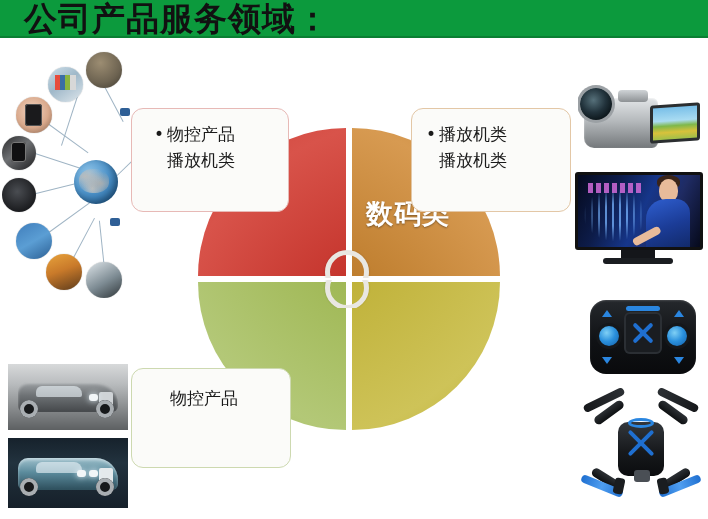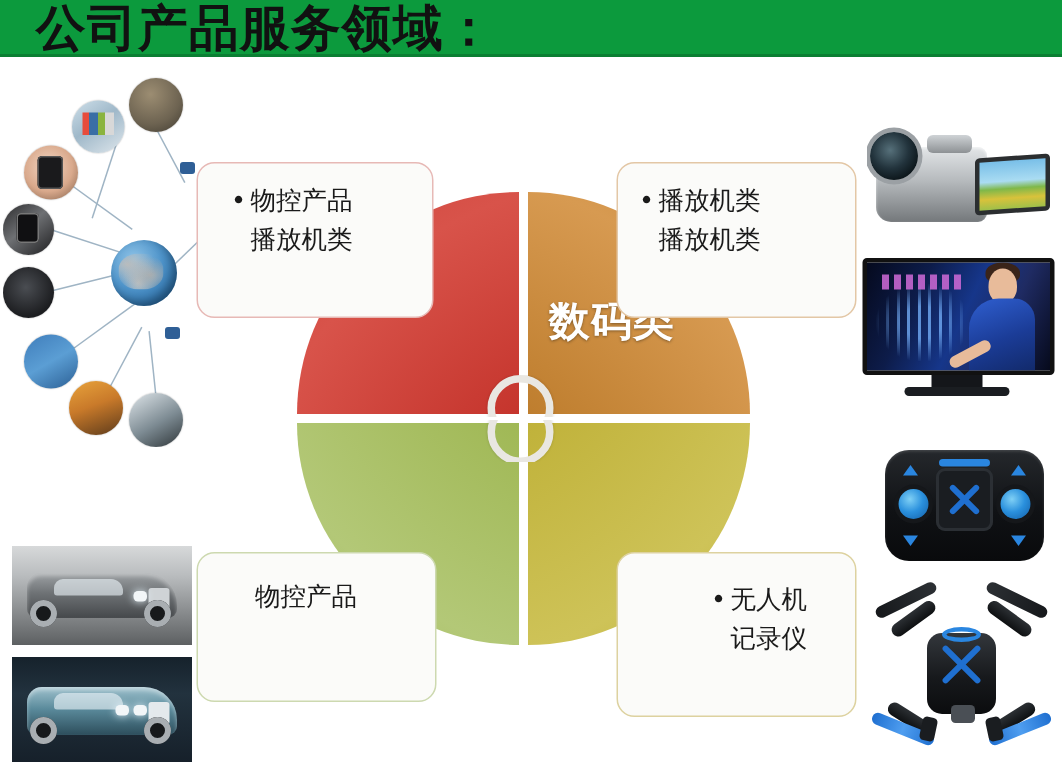--- a/index.html
+++ b/index.html
@@ -344,18 +344,14 @@
 
   <div class="callout box-tr">
     <div class="line"><span class="bullet"></span><span>播放机类</span></div>
     <div class="line indent">播放机类</div>
   </div>
 
   <div class="callout box-bl">
     <div class="line" style="padding-left:26px;">物控产品</div>
   </div>
 
-  <div class="callout box-br">
-    <div class="line"><span class="bullet"></span><span>无人机</span></div>
-    <div class="line indent">记录仪</div>
-  </div>
 
 </div>
 
 </body></html>

